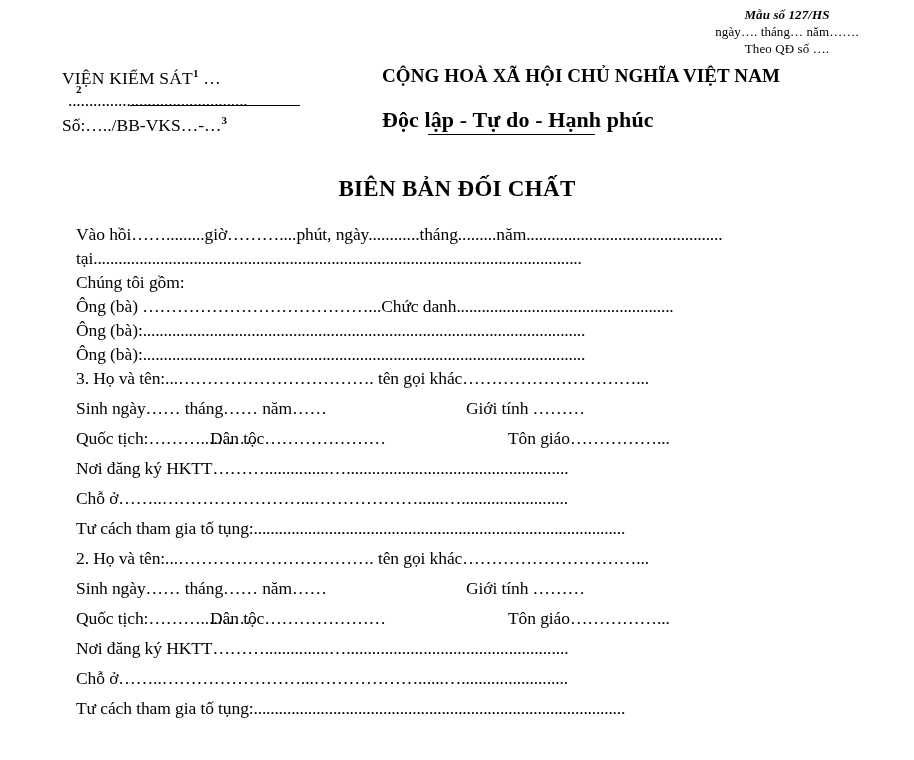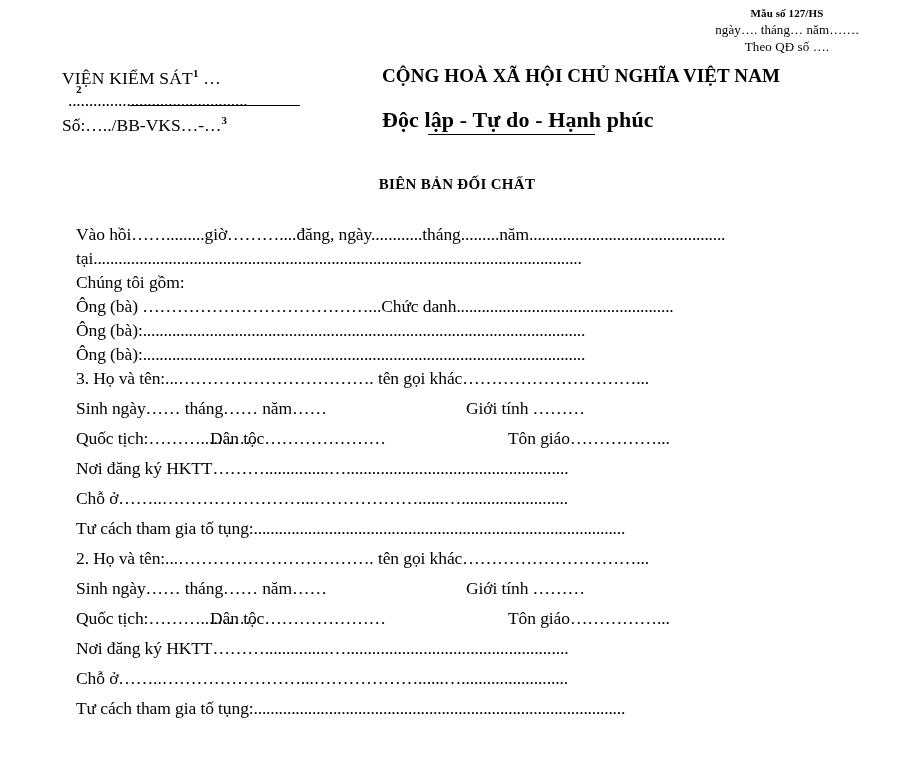--- a/index.html
+++ b/index.html
@@ -26,23 +26,24 @@
   
   .form-code {
     position: absolute;
     top: 6px;
     left: 660px;
     width: 254px;
     text-align: center;
     line-height: 1.32;
   }
   .form-code .code-main {
-    font-size: 11px;
-    font-weight: bold;
-    letter-spacing: .1px;
+    font-size: 13px;
+    font-weight: bold;
+    letter-spacing: .1px;
+    font-style: italic;
   }
   .form-code .code-sub {
     font-size: 13px;
     letter-spacing: .1px;
   }
 
   
   .agency {
     position: absolute;
     top: 66px;
@@ -116,21 +117,21 @@
     border-bottom: 1.6px solid #000;
   }
 
   
   .doc-title {
     position: absolute;
     top: 176px;
     left: 0;
     width: 914px;
     text-align: center;
-    font-size: 15px;
+    font-size: 23px;
     font-weight: bold;
     letter-spacing: .3px;
   }
 
   
   .body-block {
     position: absolute;
     top: 226px;
     left: 76px;
     width: 802px;
@@ -184,21 +185,21 @@
 
   <div class="national">
     <div class="nation-title">CỘNG HOÀ XÃ HỘI CHỦ NGHĨA VIỆT NAM</div>
     <div class="nation-motto"><span>Độc lập - Tự do - Hạnh phúc</span><span class="motto-rule"></span></div>
   </div>
 
   <div class="doc-title">BIÊN BẢN ĐỐI CHẤT</div>
 
   <div class="body-block">
 
-    <div class="line rhythm-tight"><span>Vào hồi</span><span>…….........</span><span>giờ</span><span>………....</span><span>đăng, ngày</span><span>............</span><span>tháng</span><span>.........</span><span>năm</span><span class="dots-fill">...............................................</span></div>
+    <div class="line rhythm-tight"><span>Vào hồi</span><span>…….........</span><span>giờ</span><span>………....</span><span>phút, ngày</span><span>............</span><span>tháng</span><span>.........</span><span>năm</span><span class="dots-fill">...............................................</span></div>
 
     <div class="line rhythm-tight"><span>tại</span><span class="dots-fill">.....................................................................................................................</span></div>
 
     <div class="line rhythm-tight">Chúng tôi gồm:</div>
 
     <div class="line rhythm-tight"><span>Ông (bà)</span><span> …………………………………...</span><span>Chức danh</span><span class="dots-fill">....................................................</span></div>
 
 
     <div class="line rhythm-tight"><span>Ông (bà):</span><span class="dots-fill"> ..........................................................................................................</span></div>
 

